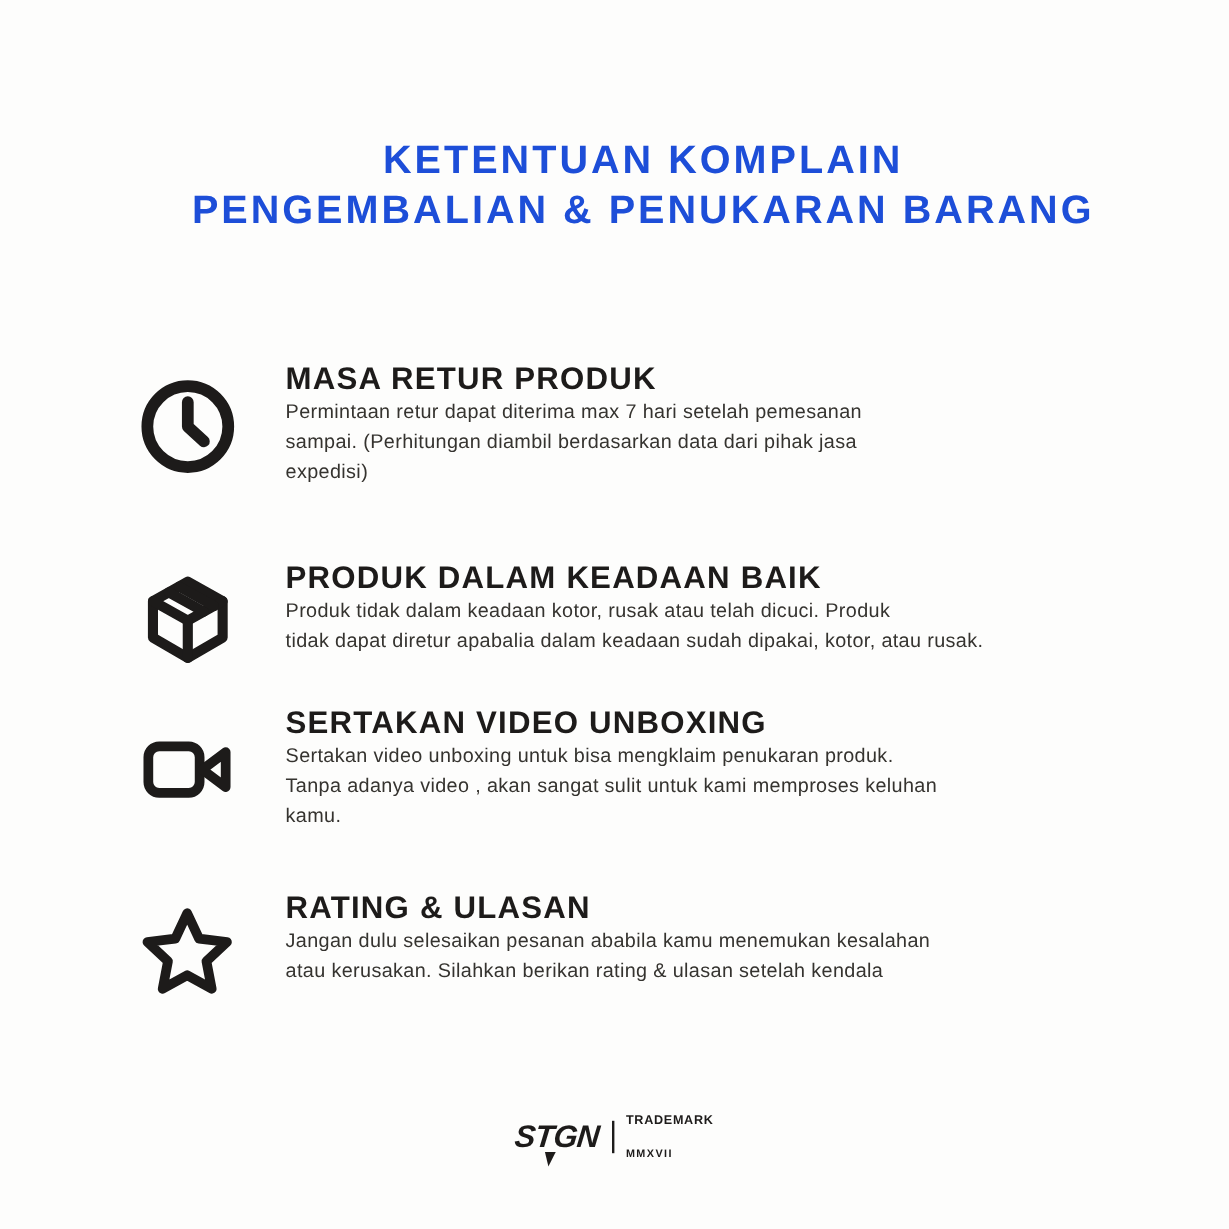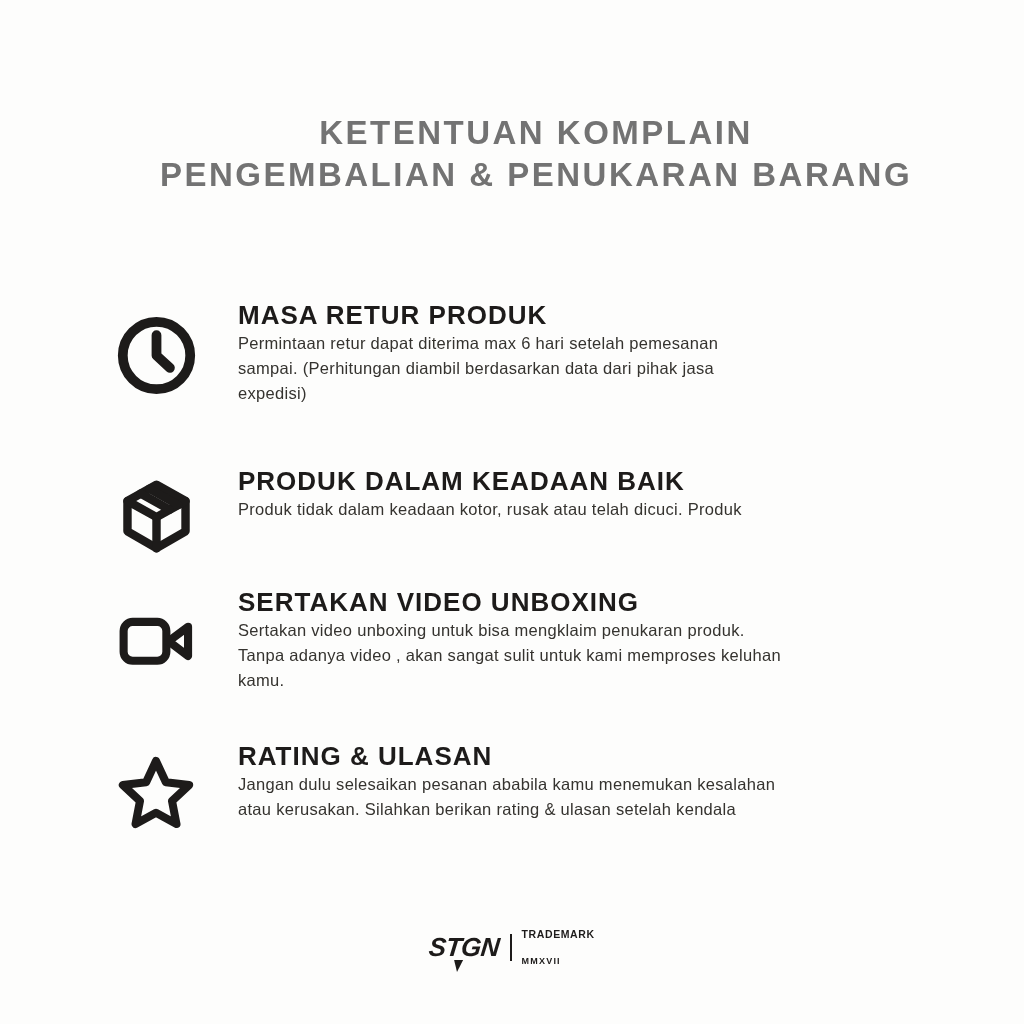--- a/index.html
+++ b/index.html
@@ -4,21 +4,21 @@
 <style>
   html,body{margin:0;padding:0;background:#fdfdfc;}
   .canvas{
     position:relative;width:1024px;height:1024px;background:#fdfdfc;
     color:#1d1b1a;font-family:"Liberation Sans",sans-serif;overflow:hidden;
   }
   
   .title{position:absolute;top:112px;left:0;right:0;text-align:center;}
   .title div{
     font-size:33px;line-height:42px;font-weight:bold;letter-spacing:2.5px;
-    white-space:nowrap;color:#737373;margin-left:48px;
+    white-space:nowrap;color:#1d4ed8;margin-left:48px;
   }
   
   .row{position:absolute;left:112px;display:flex;align-items:flex-start;}
   .row-1{top:299px;}
   .row-2{top:465px;}
   .row-3{top:586px;}
   .row-4{top:740px;}
   .icon-box{width:88px;flex:0 0 88px;display:flex;justify-content:center;}
   .row-1 .icon-box{margin-top:13px;}
   .row-2 .icon-box{margin-top:11px;}
@@ -65,39 +65,40 @@
 
   <div class="row row-1">
     <div class="icon-box">
       <svg width="87" height="87" viewBox="0 0 24 24" stroke-width="2.7">
         <circle cx="12" cy="12" r="9.3"></circle>
         <path d="M12 6.4 L12 12 L15.7 15.4"></path>
       </svg>
     </div>
     <div class="text-col">
       <div class="heading">MASA RETUR PRODUK</div>
-      <div class="body-line">Permintaan retur dapat diterima max 6 hari setelah pemesanan</div>
+      <div class="body-line">Permintaan retur dapat diterima max 7 hari setelah pemesanan</div>
       <div class="body-line">sampai. (Perhitungan diambil berdasarkan data dari pihak jasa</div>
       <div class="body-line">expedisi)</div>
     </div>
   </div>
 
   <div class="row row-2">
     <div class="icon-box">
       <svg width="81" height="81" viewBox="0 0 24 24" stroke-width="2.5">
         <path d="M12 2.6 L20.6 7.4 L20.6 16.4 L12 21.4 L3.4 16.4 L3.4 7.4 Z"></path>
         <path d="M3.4 7.4 L12 12.2 L20.6 7.4"></path>
         <path d="M12 12.2 L12 21.4"></path>
         <path d="M7.3 5.2 L15.9 10"></path>
         <path d="M9.85 3.8 L18.45 8.6"></path>
       </svg>
     </div>
     <div class="text-col">
       <div class="heading">PRODUK DALAM KEADAAN BAIK</div>
       <div class="body-line">Produk tidak dalam keadaan kotor, rusak atau telah dicuci. Produk</div>
+      <div class="body-line">tidak dapat diretur apabalia dalam keadaan sudah dipakai, kotor, atau rusak.</div>
     </div>
   </div>
 
   <div class="row row-3">
     <div class="icon-box">
       <svg width="78" height="68" viewBox="0 0 24 21" stroke-width="2.5">
         <rect x="2" y="4.6" width="13.2" height="12" rx="2.8"></rect>
         <path d="M21.9 6.1 L15.9 10.6 L21.9 15.1 Z"></path>
       </svg>
     </div>

